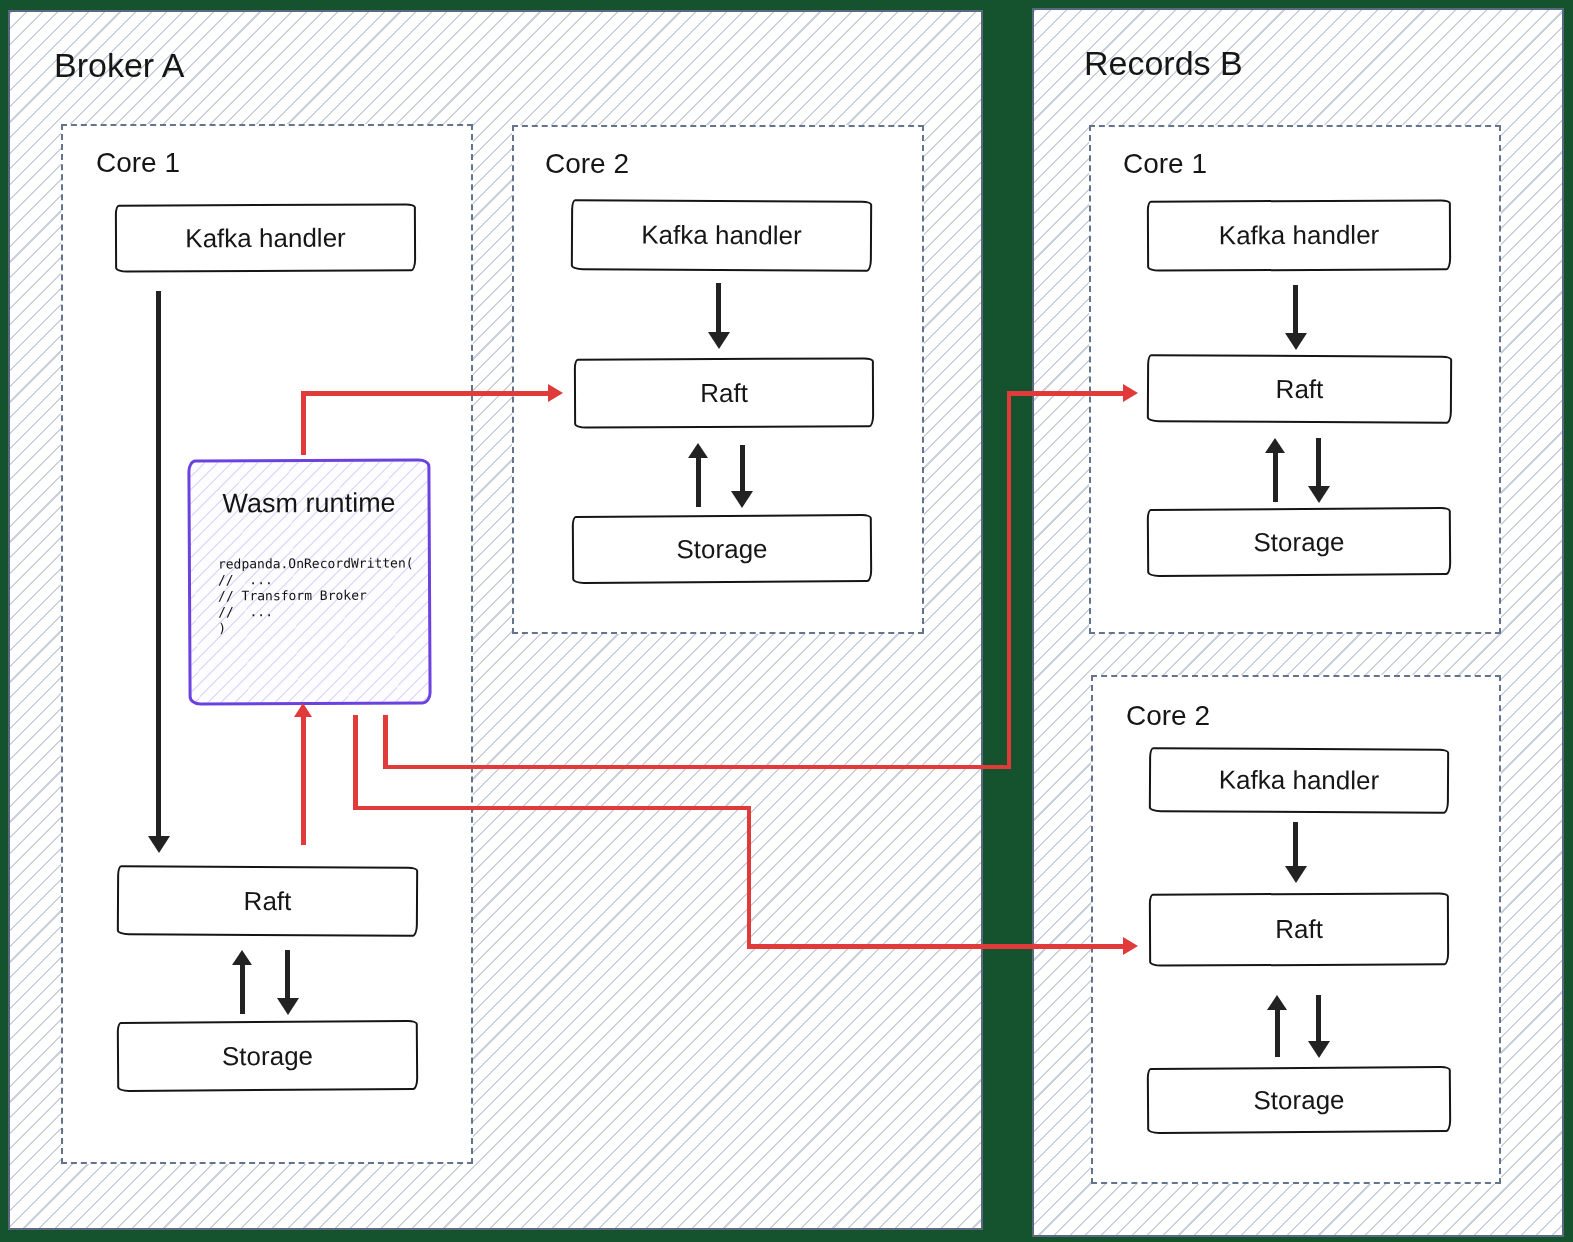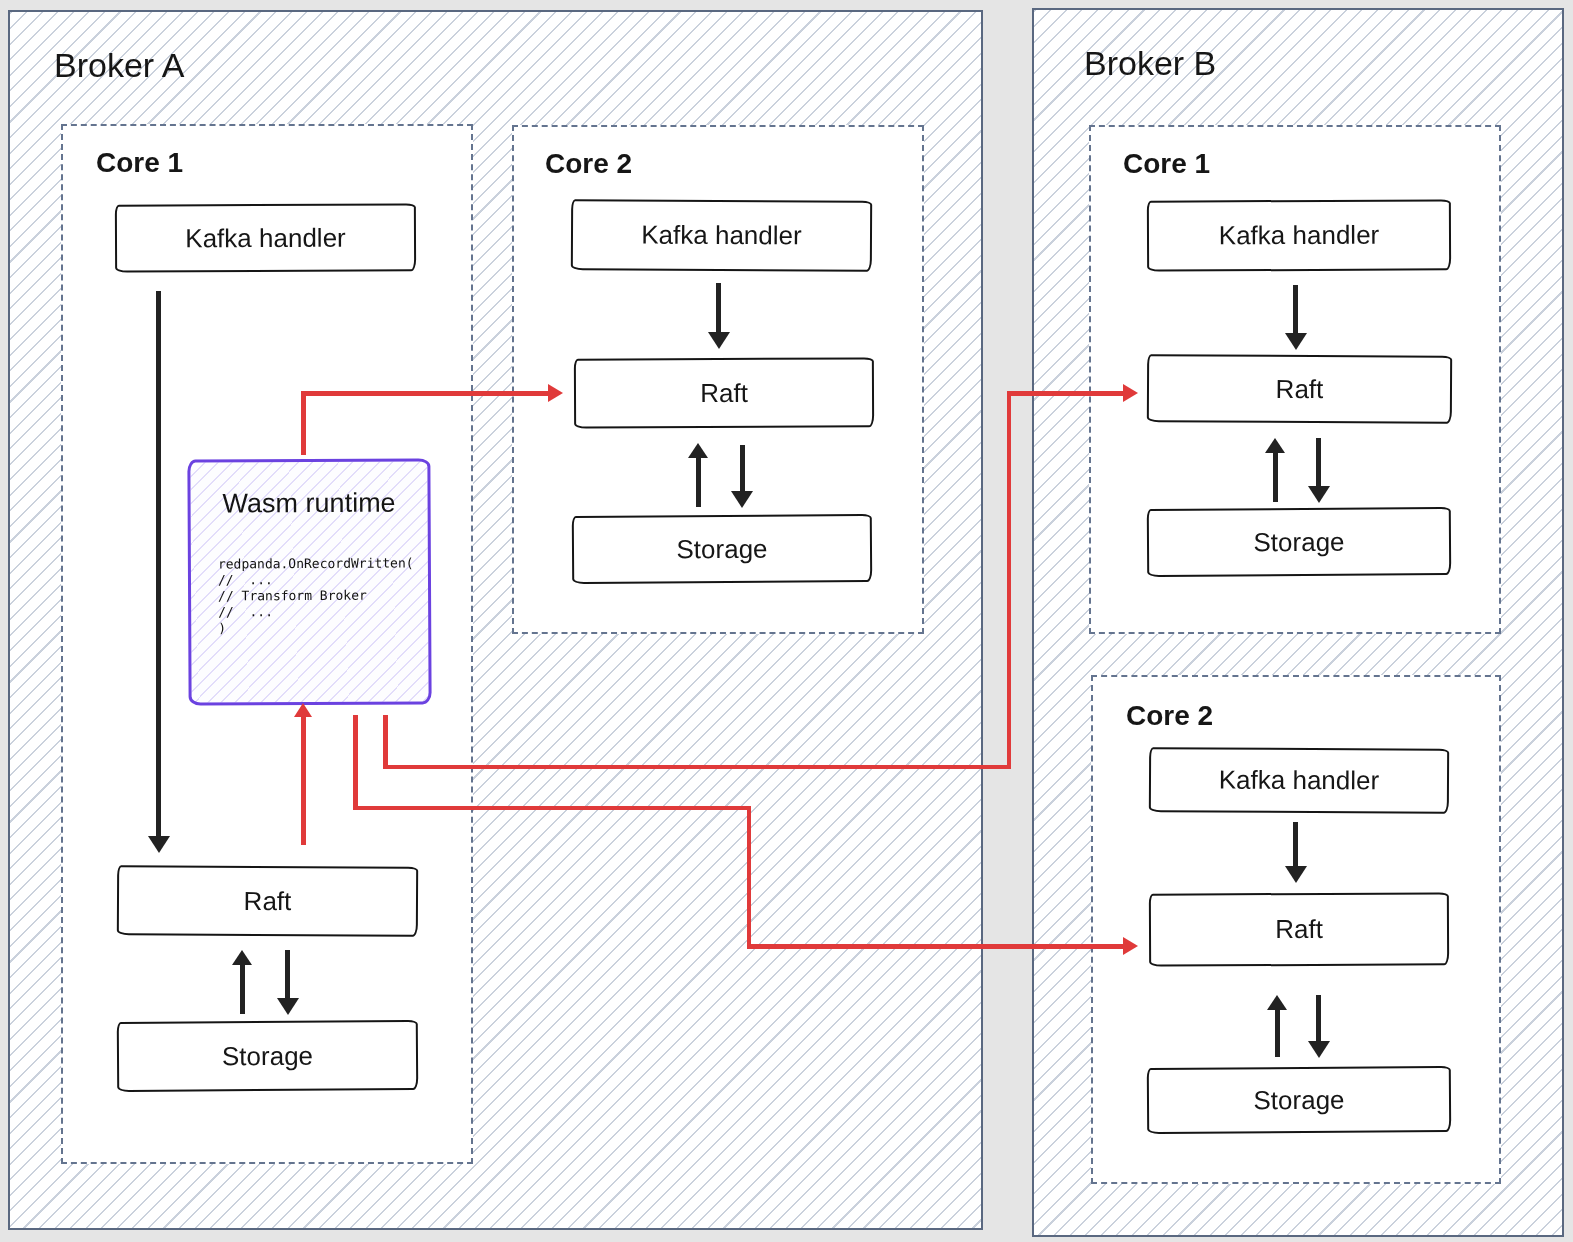--- a/index.html
+++ b/index.html
@@ -1,19 +1,19 @@
 <!DOCTYPE html>
 <html><head>
 <meta charset="utf-8">
 <style>
   html,body{margin:0;padding:0;background:#ffffff;}
   #canvas{
     position:relative;
     width:1573px;height:1242px;
-    background:#e5e5e5;
+    background:#14532d;
     font-family:"Liberation Sans", sans-serif;
     color:#1a1a1a;
     overflow:hidden;
   }
   
   .broker{
     position:absolute;
     border:2.5px solid #5a6880;
     background:
       repeating-linear-gradient(135deg,
@@ -32,21 +32,20 @@
   .core{
     position:absolute;
     background:#ffffff;
     border:2.5px dashed #64748f;
   }
   .core-title{
     position:absolute;
     font-size:28px;
     color:#161616;
     white-space:nowrap;
-    font-weight:bold;
   }
   
   .node{
     position:absolute;
     background:#ffffff;
     border:2.5px solid #151515;
     border-radius:4px 10px 5px 12px / 10px 4px 12px 5px;
     display:flex;align-items:center;justify-content:center;
     font-size:26px;
     color:#161616;
@@ -129,21 +128,21 @@
       <div class="node tilt-a" style="left:60px;top:231px;width:296px;height:66px;">
         <span>Raft</span>
       </div>
       <div class="node tilt-c" style="left:58px;top:388px;width:296px;height:64px;">
         <span>Storage</span>
       </div>
     </div>
   </div>
 
   <div class="broker" style="left:1032px;top:8px;width:528px;height:1225px;">
-    <div class="broker-title" style="left:50px;top:34px;">Broker B</div>
+    <div class="broker-title" style="left:50px;top:34px;">Records B</div>
 
     <div class="core" style="left:55px;top:115px;width:408px;height:505px;">
       <div class="core-title" style="left:32px;top:21px;">Core 1</div>
       <div class="node tilt-a" style="left:56px;top:73px;width:300px;height:67px;">
         <span>Kafka handler</span>
       </div>
       <div class="node tilt-b" style="left:56px;top:228px;width:301px;height:64px;">
         <span>Raft</span>
       </div>
       <div class="node tilt-c" style="left:56px;top:381px;width:300px;height:64px;">

